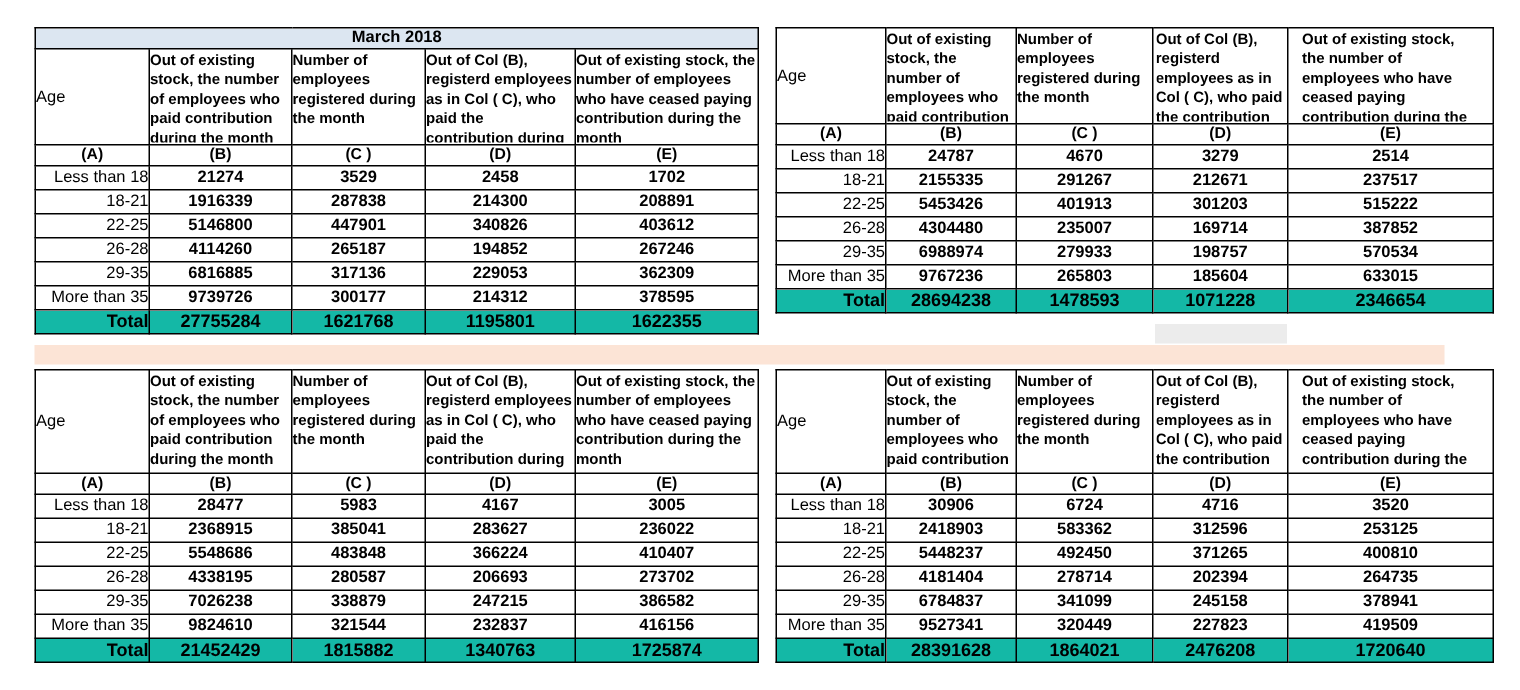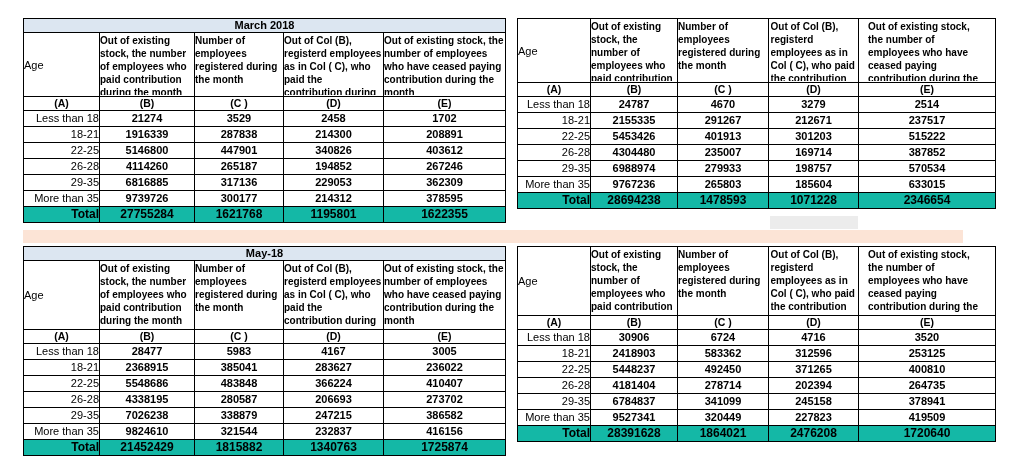--- a/index.html
+++ b/index.html
@@ -229,23 +229,20 @@
       <div class="month m-left m-bottom pos-bl">
         <table class="grid">
           <colgroup>
             <col class="c-a">
             <col class="c-b">
             <col class="c-c">
             <col class="c-d">
             <col class="c-e">
           </colgroup>
           <tbody>
-            <tr>
-              <td colspan="5" class="title-cell">May-18</td>
-            </tr>
             <tr class="head-row">
               <td class="age-head">Age</td>
               <td class="col-head col-head-b">
                 <div class="clip">Out of existing stock, the number of employees who paid contribution during the month</div>
               </td>
               <td class="col-head col-head-c">
                 <div class="clip">Number of employees registered during the month</div>
               </td>
               <td class="col-head col-head-d">
                 <div class="clip">Out of Col (B), registerd employees as in Col ( C), who paid the contribution during the month</div>

